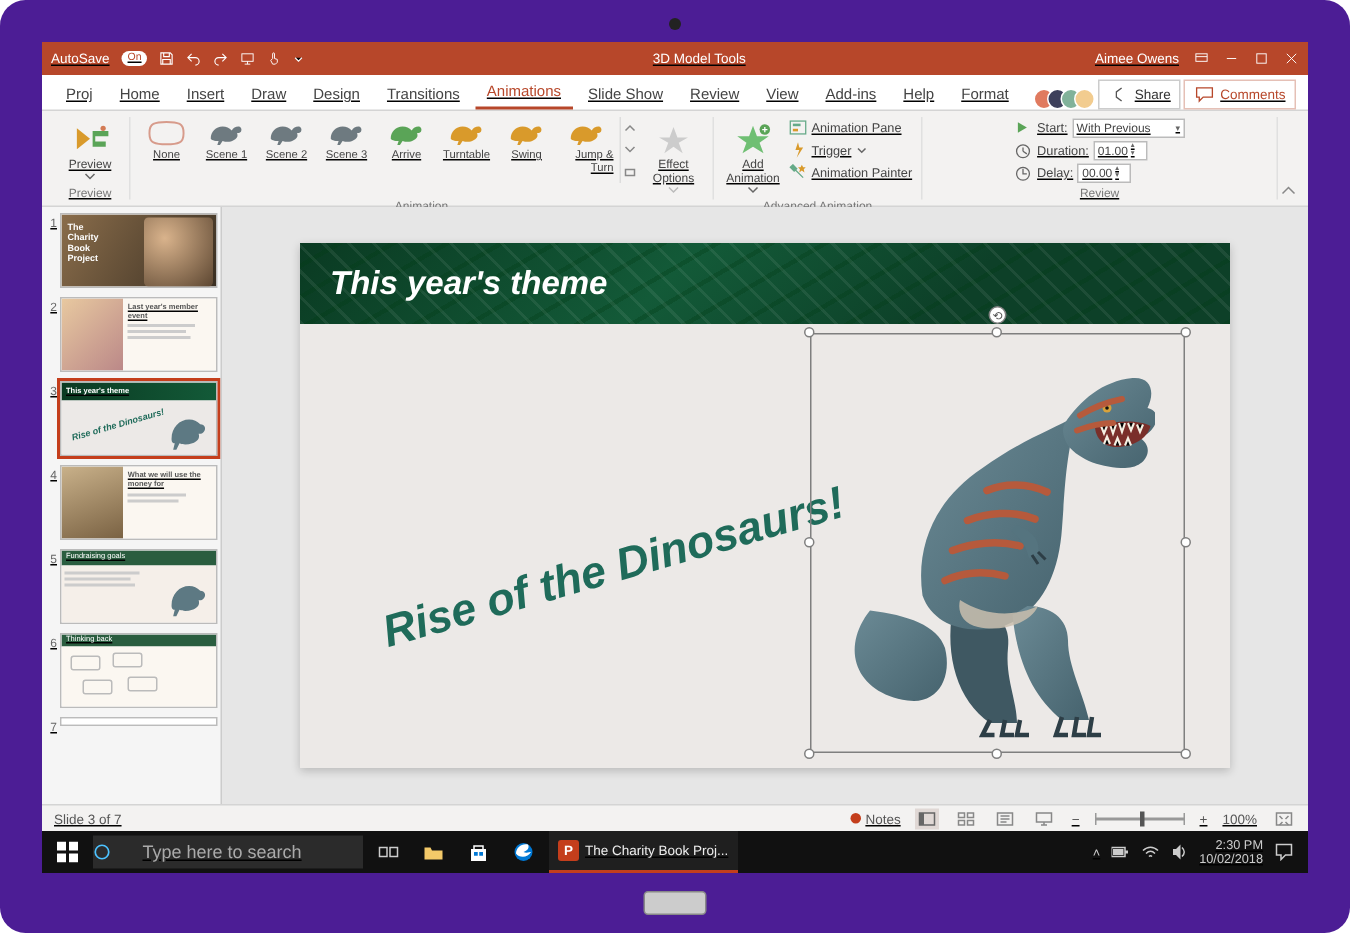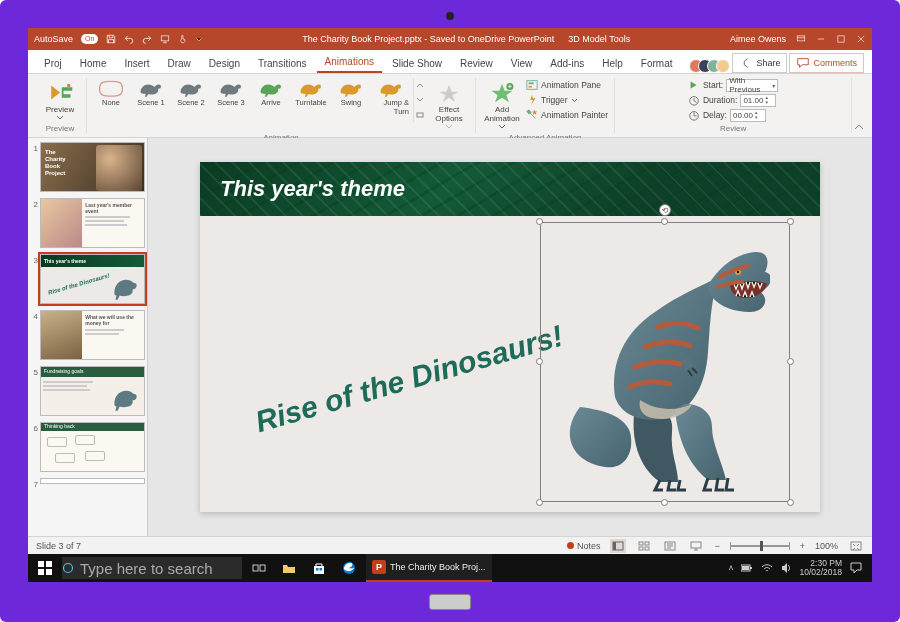--- a/index.html
+++ b/index.html
@@ -1,19 +1,19 @@
 <!DOCTYPE html>
 <html><head>
 <meta charset="utf-8">
 <style>
   * { box-sizing: border-box; margin: 0; padding: 0; font-family: "Segoe UI", Arial, sans-serif; }
   html, body { width: 900px; height: 622px; overflow: hidden; }
 
   
-  .tablet { position:absolute; inset:0; background:#6d28d9; border-radius:6px; padding:28px 28px 40px 28px; }
+  .tablet { position:absolute; inset:0; background:#4c1d95; border-radius:17px; padding:28px 28px 40px 28px;text-decoration:underline; }
   .camera { position:absolute; top:12px; left:50%; transform:translateX(-50%); width:8px; height:8px; background:#222; border-radius:50%; }
   .home-btn { position:absolute; bottom:12px; left:50%; transform:translateX(-50%); width:42px; height:16px; border:1px solid #888; border-radius:3px; background:#ccc; }
   .screen { position:relative; width:100%; height:100%; background:#fff; display:flex; flex-direction:column; font-size:10px; color:#333; }
 
   
   .titlebar { height:22px; background:#b7472a; color:#fff; display:flex; align-items:center; padding:0 6px; gap:6px; }
   .titlebar .qat { display:flex; gap:8px; align-items:center; }
   .titlebar .tcenter { flex:1; text-align:center; display:flex; justify-content:center; gap:14px; }
   .titlebar .tright { display:flex; gap:10px; align-items:center; }
   .autosave-pill { background:#fff; color:#b7472a; border-radius:7px; font-size:7px; padding:0 4px; height:10px; line-height:10px; }
@@ -81,21 +81,21 @@
   .viewbtn{width:16px;height:14px;border:1px solid transparent;display:flex;align-items:center;justify-content:center;color:#666;}
   .viewbtn.on{background:#e0d8d5;}
   .zoomslider{width:60px;height:2px;background:#999;position:relative;}
   .zoomslider::before,.zoomslider::after{content:"";position:absolute;top:-3px;width:1px;height:8px;background:#999;}
   .zoomslider::before{left:0}.zoomslider::after{right:0}
   .zthumb{position:absolute;left:50%;top:-4px;width:3px;height:10px;background:#555;}
 
   
   .taskbar { height:28px; background:#111; display:flex; align-items:center; padding:0 4px; gap:4px; color:#ddd;}
   .taskbtn { height:28px; display:flex; align-items:center; justify-content:center; padding:0 6px; }
-  .searchbox { width:180px; height:22px; background:#2b2b2b; display:flex; align-items:center; gap:6px; padding:0 0; font-size:15px; color:#aaa;}
+  .searchbox { width:180px; height:22px; background:#2b2b2b; display:flex; align-items:center; gap:21px; padding:0 0; font-size:12px; color:#aaa;}
   .taskbar .tb-spacer{flex:1}
   .tray { display:flex; align-items:center; gap:8px; font-size:8.5px; color:#ccc; padding-right:6px;}
   .tray .clock{ text-align:right; line-height:9px;}
   .task-pp { background:#1f1f1f; border-bottom:2px solid #c43e1c; font-size:9px; color:#eee; gap:4px;}
   .svg-i { width:14px; height:14px; }
 
   
   .th-bar { height:10px; background:#2a5d3f;}
 </style>
 </head>
@@ -124,21 +124,20 @@
               <path stroke="#fff" d="M8 11v3M5 14h6"></path>
             </svg></span>
         <span class="win-icn"><svg viewBox="0 0 16 16">
               <path fill="none" stroke="#fff" d="M6 8V3a1 1 0 0 1 2 0v5l3 1v3l-2 2H6l-2-4z"></path>
             </svg></span>
         <span class="win-icn" style="width:6px"><svg viewBox="0 0 8 16">
               <path stroke="#fff" d="M1 6l3 3 3-3"></path>
             </svg></span>
       </div>
       <div class="tcenter">
-        <span class="ttext">The Charity Book Project.pptx - Saved to OneDrive PowerPoint</span>
         <span class="ttext">3D Model Tools</span>
       </div>
       <div class="tright">
         <span class="ttext">Aimee Owens</span>
         <span class="win-icn"><svg viewBox="0 0 16 16">
               <rect x="2" y="3" width="12" height="8" fill="none" stroke="#fff"></rect>
               <path stroke="#fff" d="M2 6h12"></path>
             </svg></span>
         <span class="win-icn"><svg viewBox="0 0 16 16">
               <path stroke="#fff" d="M3 8h10"></path>
@@ -356,21 +355,21 @@
       <div class="group" style="flex:1">
         <div class="group-body" style="gap:10px">
           <div class="col">
             <div class="smallrow">
                 <span class="si">
                   <svg viewBox="0 0 14 14">
                     <path d="M3 3v8l7-4z" fill="#5aa457"></path>
                   </svg>
                 </span>
                 <span>Start:</span>
-              <div class="numbox" style="width:52px">
+              <div class="numbox" style="width:75px">
                   <span class="num">With Previous</span>
                   <span style="font-size:6px;color:#666">▾</span>
                 </div>
             </div>
             <div class="smallrow">
                 <span class="si">
                   <svg viewBox="0 0 14 14">
                     <circle cx="7" cy="8" r="5" fill="none" stroke="#666"></circle>
                     <path d="M7 8V5M7 8l3 2" stroke="#666"></path>
                   </svg>

